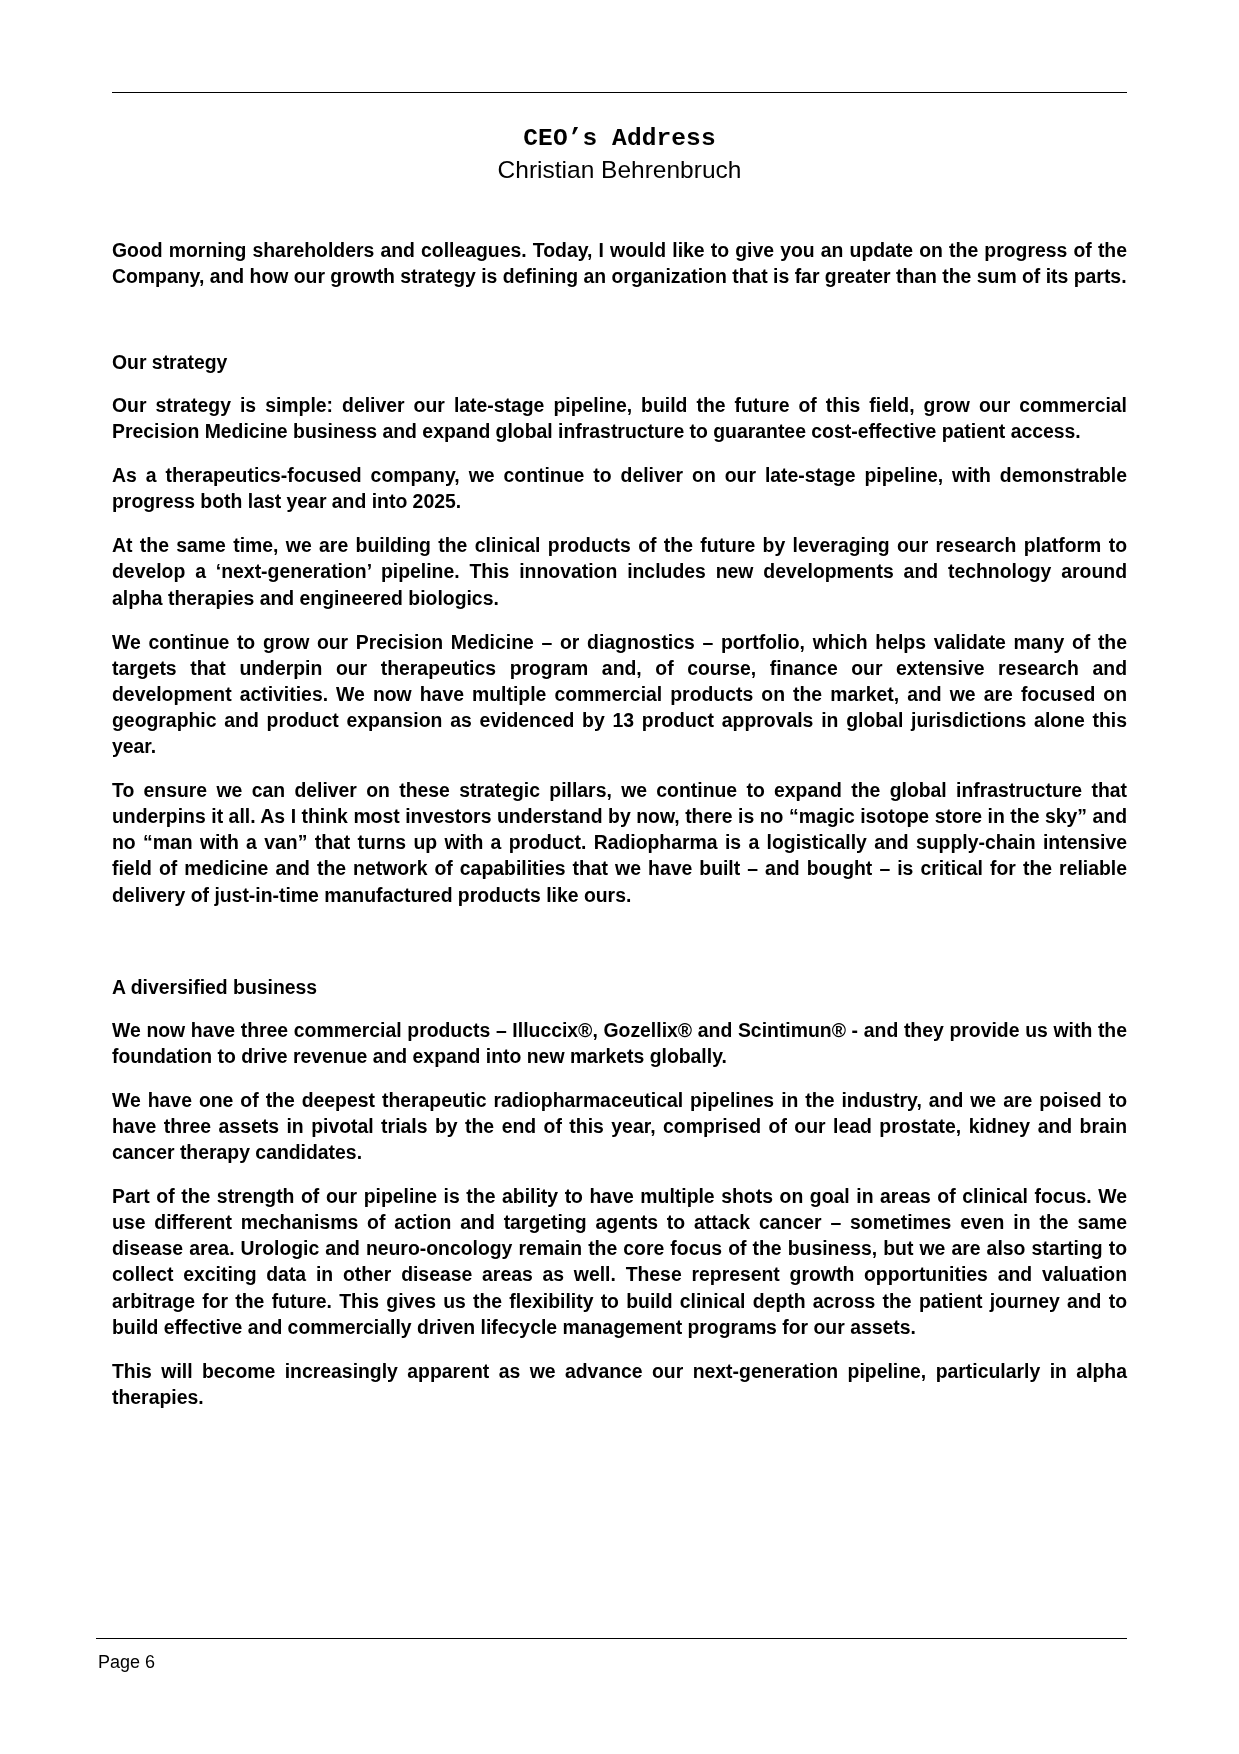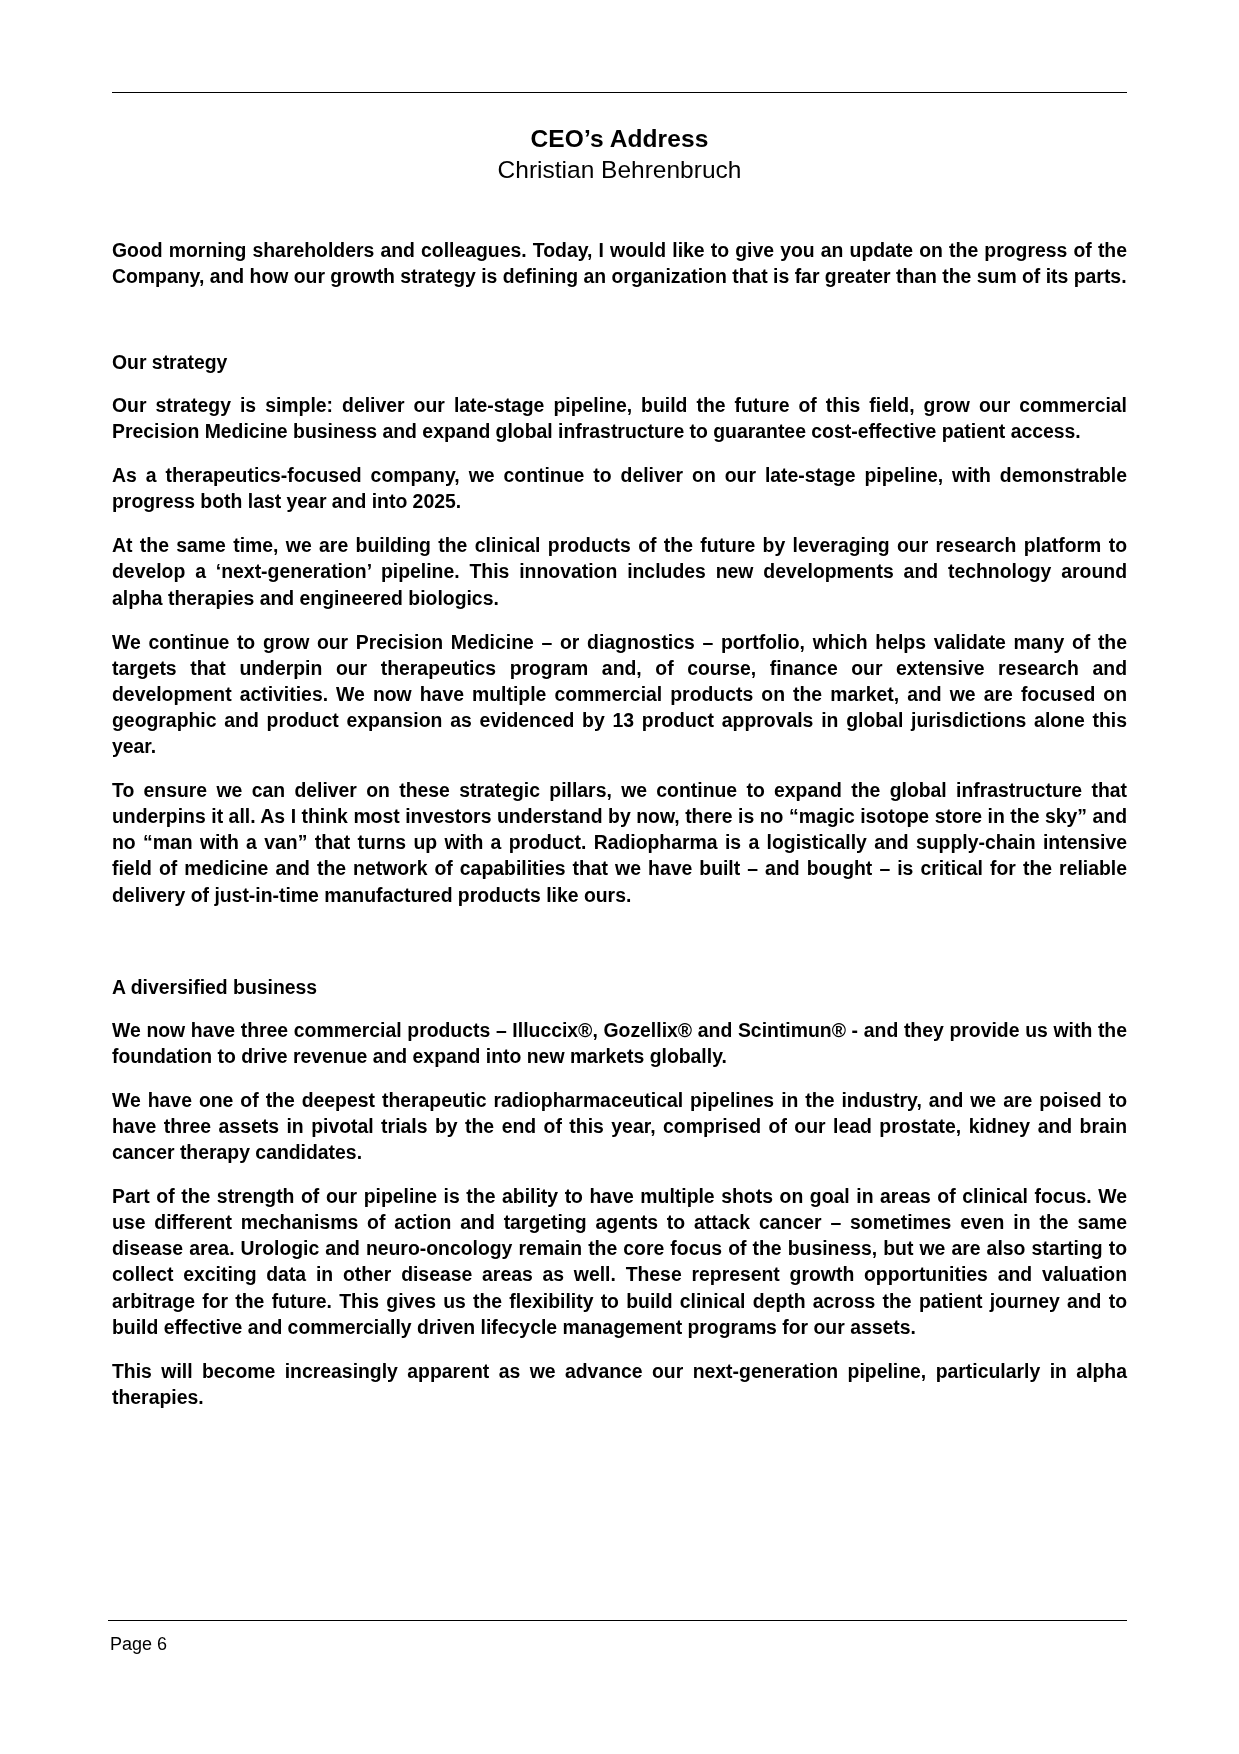--- a/index.html
+++ b/index.html
@@ -41,20 +41,21 @@
     left: 0;
     right: 0;
   }
   .doc-title {
     font-size: 24.5px;
     font-weight: bold;
     text-align: center;
     line-height: 1.28;
     margin: 0;
     letter-spacing: 0.1px;
+    font-family: Liberation Mono, monospace;
   }
   .doc-subtitle {
     font-size: 24.5px;
     font-weight: normal;
     text-align: center;
     line-height: 1.28;
     margin: 0 0 15px 0;
   }
   .intro-gap {
     height: 36px;
@@ -79,24 +80,24 @@
     margin: 0 0 17px 0;
   }
   .spacer-before-heading {
     height: 42px;
   }
   .spacer-before-heading2 {
     height: 48px;
   }
   .footer {
     position: absolute;
-    left: 108px;
+    left: 96px;
     right: 112px;
     bottom: 0;
-    height: 134px;
+    height: 116px;
   }
   .footer-rule {
     position: absolute;
     top: 0;
     left: 0;
     right: 0;
     border-top: 1.6px solid #000000;
   }
   .footer-text {
     position: absolute;

